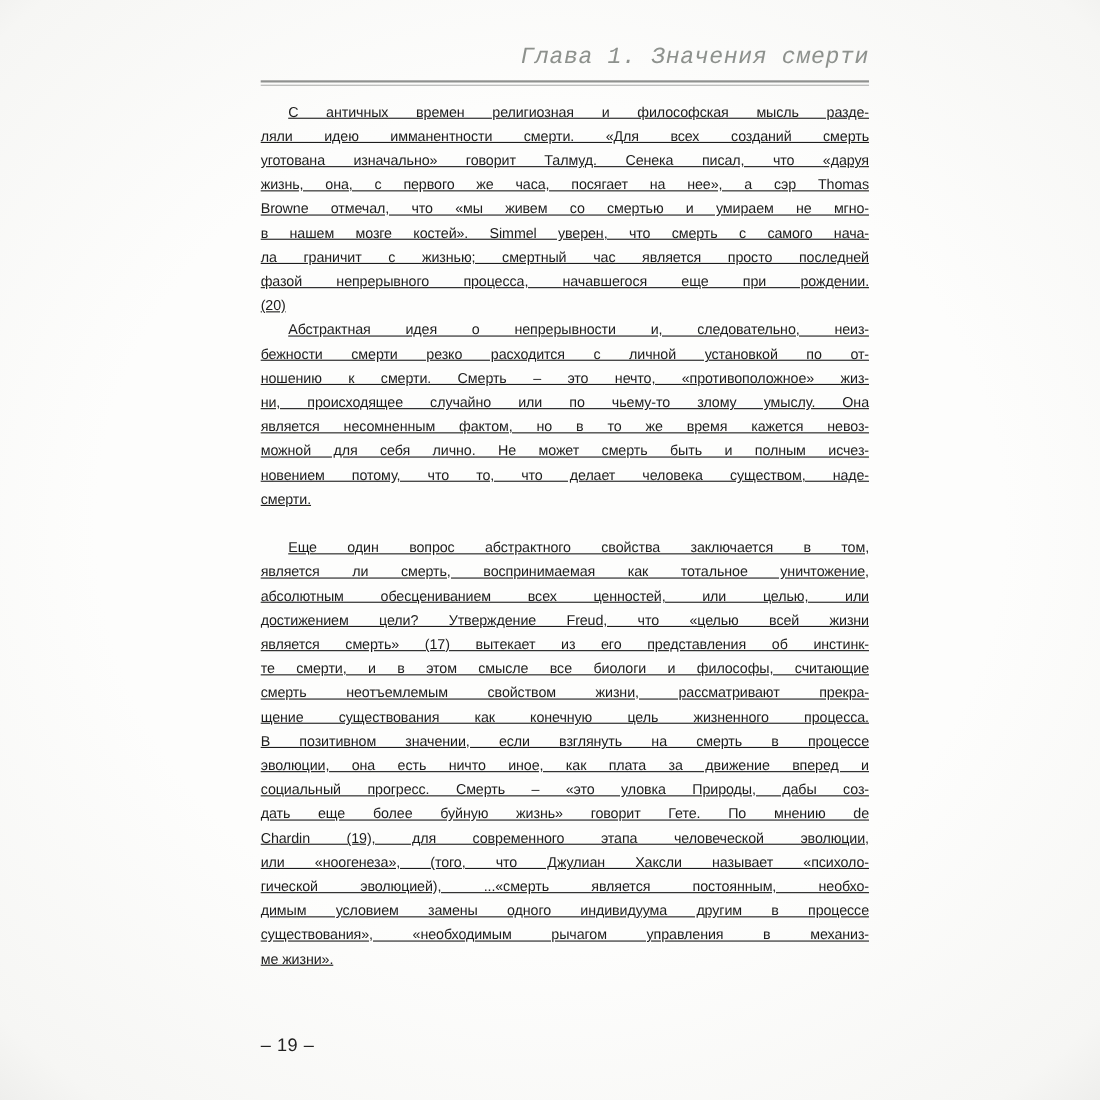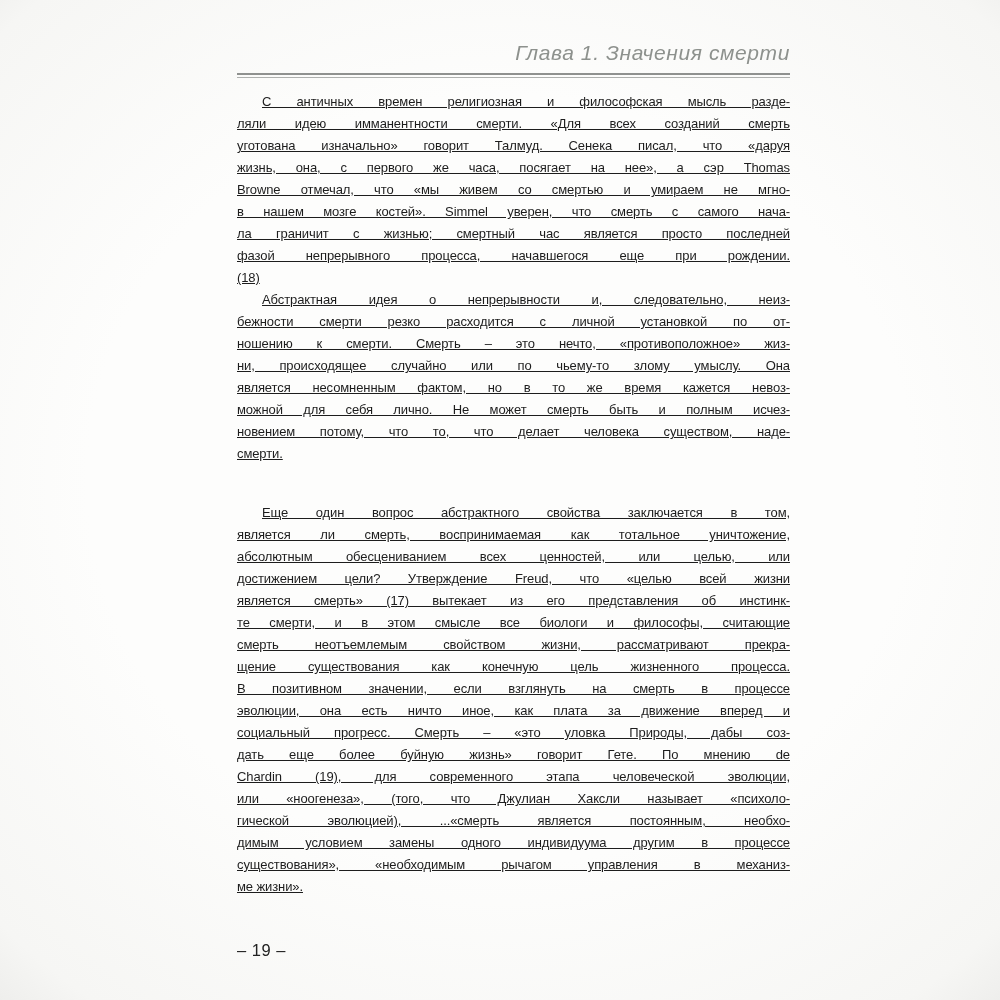--- a/index.html
+++ b/index.html
@@ -11,41 +11,41 @@
     overflow: hidden;
     font-family: "Liberation Sans", sans-serif;
   }
   .content {
     position: absolute;
     left: 237px;
     top: 40px;
     width: 553px;
   }
   .chapter-header {
-    font-family: Liberation Sans, sans-serif;
+    font-family: Liberation Mono, monospace;
     font-style: italic;
     font-size: 21px;
     line-height: 26px;
     text-align: right;
     letter-spacing: 0.6px;
     color: #8d918d;
   }
   .header-rule { margin-top: 7px; }
   .header-rule .rule-top { height: 2px; background: #8f918f; }
   .header-rule .rule-bottom { height: 1px; background: #aeb0ae; margin-top: 2px; }
   .body-text {
     margin-top: 13px;
     font-size: 13px;
     line-height: 22px;
     letter-spacing: -0.1px;
     color: #1d1d1d;
     text-decoration: underline;
   }
   .paragraph { margin: 0; }
-  .paragraph.gap-before { margin-top: 37px; }
+  .paragraph.gap-before { margin-top: 22px; }
   .line {
     height: 22px;
     text-align: justify;
     text-align-last: justify;
     white-space: normal;
   }
   .line.first { padding-left: 25px; }
   .line.last { text-align: justify; text-align-last: left; }
   .page-number {
     position: absolute;
@@ -71,21 +71,21 @@
     <div class="body-text" style="color: rgb(29, 29, 29);">
         <div class="paragraph">
           <div class="line first">С античных времен религиозная и философская мысль разде-</div>
           <div class="line">ляли идею имманентности смерти. «Для всех созданий смерть</div>
           <div class="line">уготована изначально» говорит Талмуд. Сенека писал, что «даруя</div>
           <div class="line">жизнь, она, с первого же часа, посягает на нее», а сэр Thomas</div>
           <div class="line">Browne отмечал, что «мы живем со смертью и умираем не мгно-</div>
           <div class="line">в нашем мозге костей». Simmel уверен, что смерть с самого нача-</div>
           <div class="line">ла граничит с жизнью; смертный час является просто последней</div>
           <div class="line">фазой непрерывного процесса, начавшегося еще при рождении.</div>
-          <div class="line last">(18)</div>
+          <div class="line last">(20)</div>
         </div>
         <div class="paragraph">
           <div class="line first">Абстрактная идея о непрерывности и, следовательно, неиз-</div>
           <div class="line">бежности смерти резко расходится с личной установкой по от-</div>
           <div class="line">ношению к смерти. Смерть – это нечто, «противоположное» жиз-</div>
           <div class="line">ни, происходящее случайно или по чьему-то злому умыслу. Она</div>
           <div class="line">является несомненным фактом, но в то же время кажется невоз-</div>
           <div class="line">можной для себя лично. Не может смерть быть и полным исчез-</div>
           <div class="line">новением потому, что то, что делает человека существом, наде-</div>
           <div class="line last">смерти.</div>

